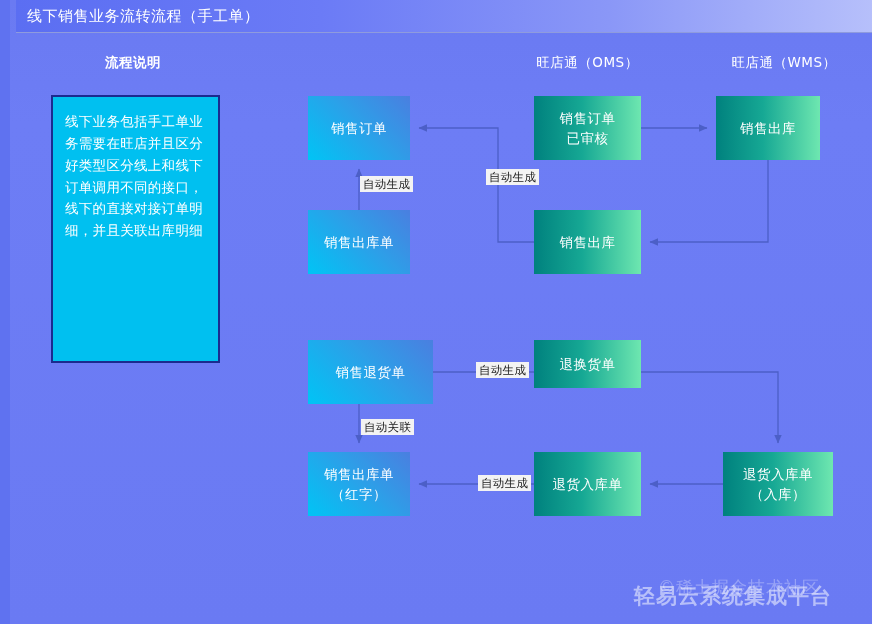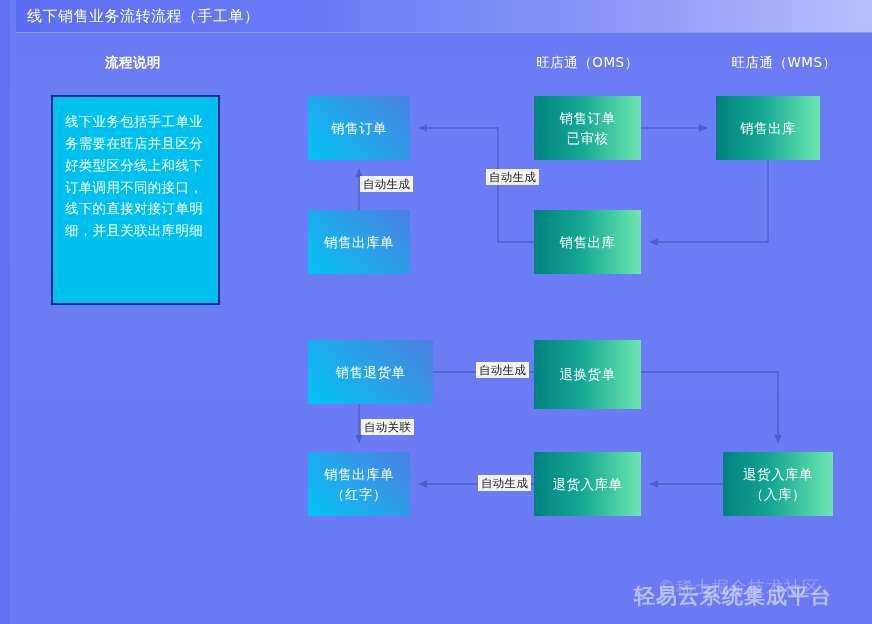--- a/index.html
+++ b/index.html
@@ -126,21 +126,21 @@
   <div id="left-strip"></div>
 
   <div id="title-bar">
     <div id="title-text">线下销售业务流转流程（手工单）</div>
   </div>
 
   <div class="col-header" style="left:48px;top:54px;width:170px;font-weight:bold;">流程说明</div>
   <div class="col-header" style="left:495px;top:54px;width:185px;">旺店通（OMS）</div>
   <div class="col-header" style="left:694px;top:54px;width:180px;">旺店通（WMS）</div>
 
-  <div id="desc-box" style="left:51px;top:95px;width:169px;height:210px;">
+  <div id="desc-box" style="left:51px;top:95px;width:169px;height:268px;">
     <div id="desc-text">线下业务包括手工单业务需要在旺店并且区分好类型区分线上和线下订单调用不同的接口，线下的直接对接订单明细，并且关联出库明细</div>
   </div>
 
   <svg id="edges" viewBox="0 0 872 624">
     <defs>
       <marker id="arrow" markerWidth="9" markerHeight="9" refX="8" refY="4.5" orient="auto" markerUnits="userSpaceOnUse">
         <path d="M0,0.8 L8.5,4.5 L0,8.2 Z" fill="#4c5fc7"></path>
       </marker>
     </defs>
     <g fill="none" stroke="#4c5fc7" stroke-width="1.3">
@@ -165,21 +165,21 @@
     </g>
   </svg>
 
   <div class="node node-blue" style="left:308px;top:96px;width:102px;height:64px;">销售订单</div>
   <div class="node node-green" style="left:534px;top:96px;width:107px;height:64px;">销售订单
 已审核</div>
   <div class="node node-green" style="left:716px;top:96px;width:104px;height:64px;">销售出库</div>
   <div class="node node-blue" style="left:308px;top:210px;width:102px;height:64px;">销售出库单</div>
   <div class="node node-green" style="left:534px;top:210px;width:107px;height:64px;">销售出库</div>
   <div class="node node-blue" style="left:308px;top:340px;width:125px;height:64px;">销售退货单</div>
-  <div class="node node-green" style="left:534px;top:340px;width:107px;height:69px;">退换货单</div>
+  <div class="node node-green" style="left:534px;top:340px;width:107px;height:48px;">退换货单</div>
   <div class="node node-blue" style="left:308px;top:452px;width:102px;height:64px;">销售出库单
 （红字）</div>
   <div class="node node-green" style="left:534px;top:452px;width:107px;height:64px;">退货入库单</div>
   <div class="node node-green" style="left:723px;top:452px;width:110px;height:64px;">退货入库单
 （入库）</div>
 
   <div class="edge-label" style="left:327px;top:176px;">自动生成</div>
   <div class="edge-label" style="left:453px;top:169px;">自动生成</div>
   <div class="edge-label" style="left:443px;top:362px;">自动生成</div>
   <div class="edge-label" style="left:328px;top:419px;">自动关联</div>

